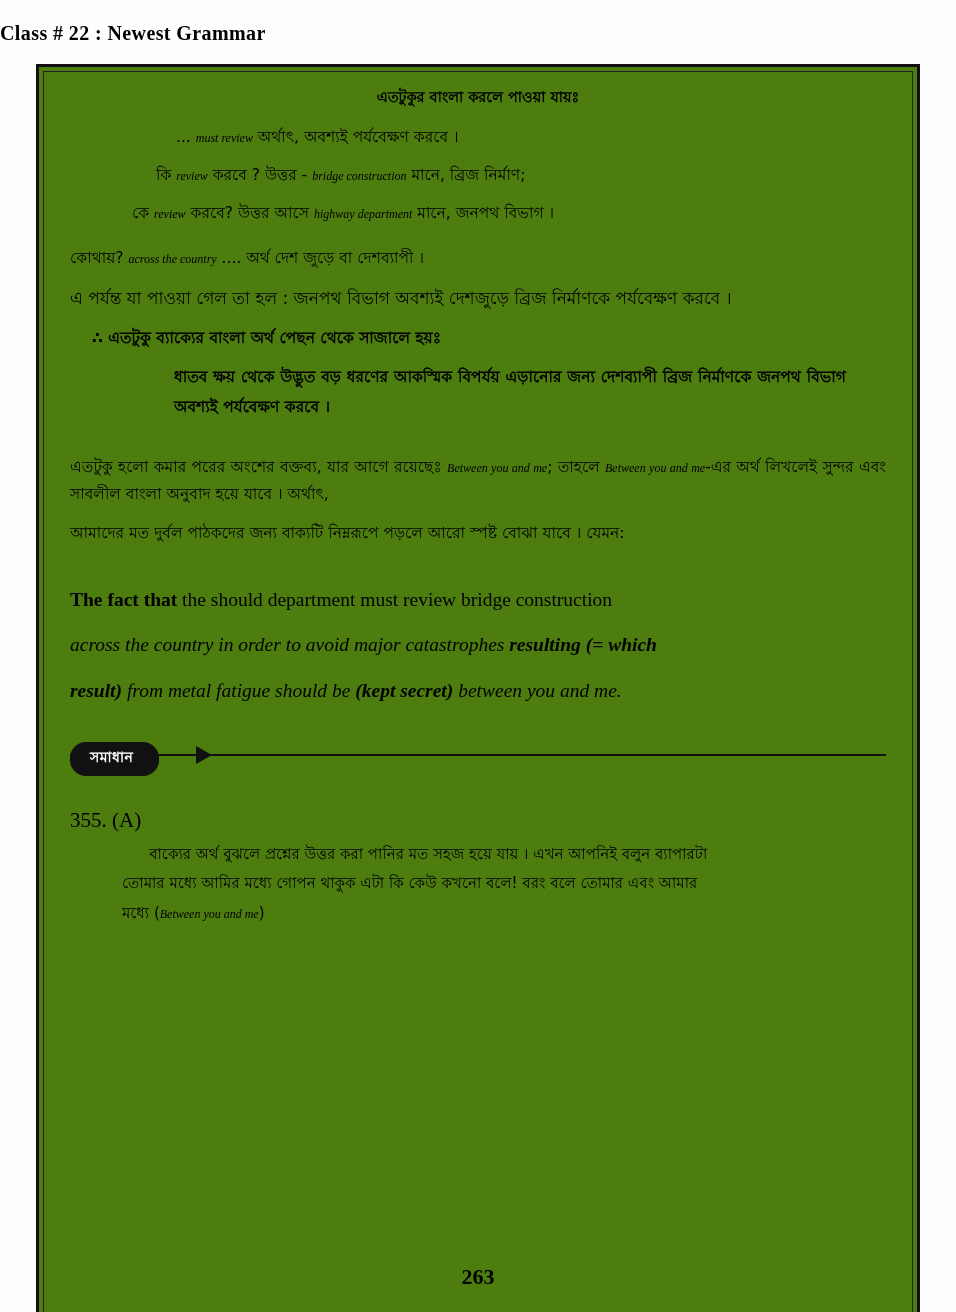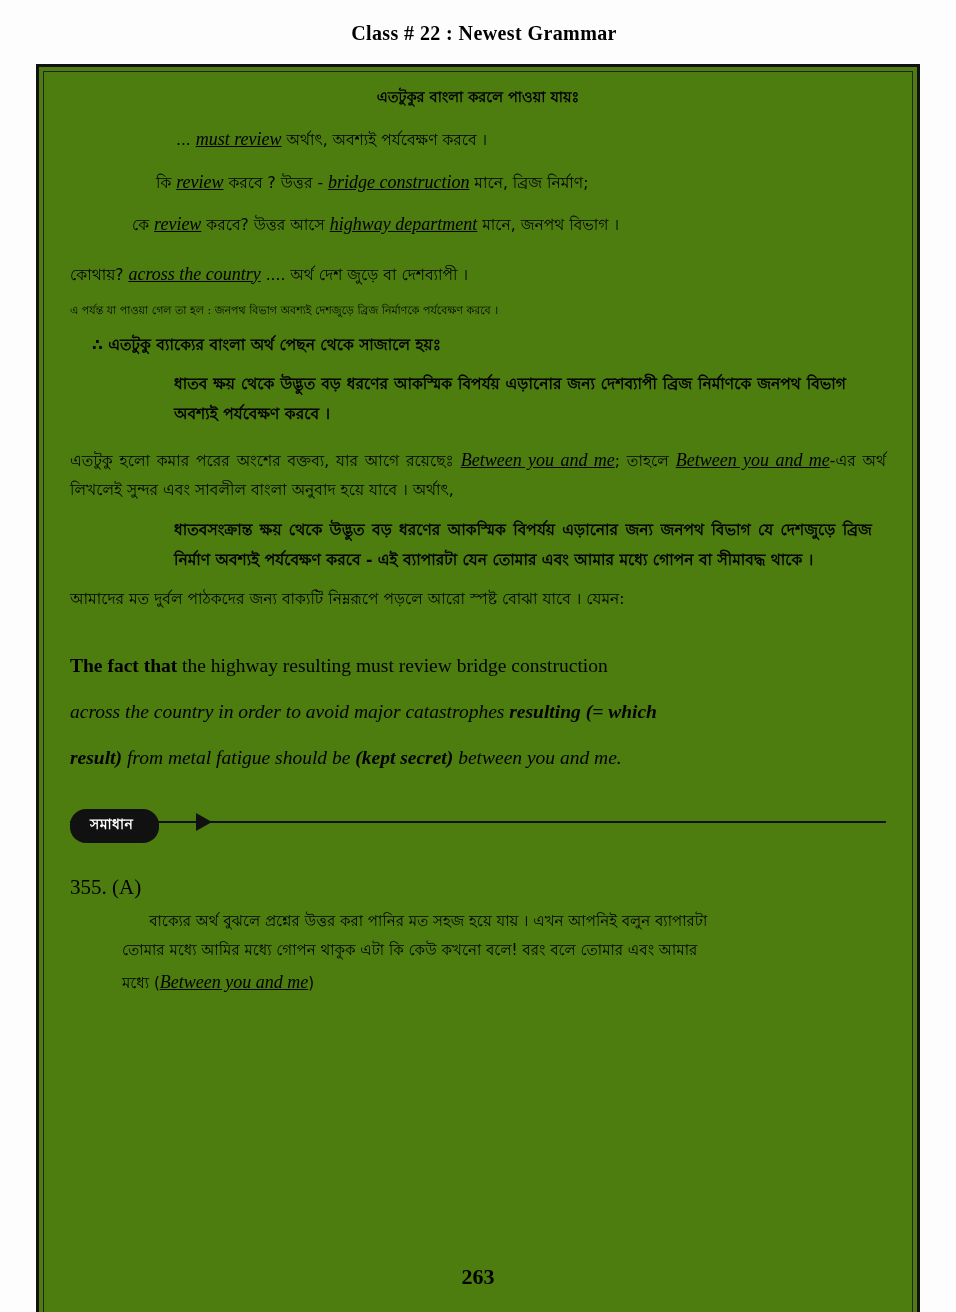--- a/index.html
+++ b/index.html
@@ -16,28 +16,27 @@
     overflow: hidden;
   }
   .page {
     width: 956px;
     height: 1312px;
     position: relative;
     box-sizing: border-box;
     background: #fdfdfd;
   }
   .header-title {
-    text-align: center;
+    text-align: left;
     font-family: "Liberation Serif", serif;
     font-weight: bold;
     font-size: 20px;
     letter-spacing: 0.4px;
     padding-top: 22px;
     padding-bottom: 10px;
-    padding-left: 12px;
   }
   .frame {
     position: absolute;
     left: 36px;
     top: 64px;
     width: 884px;
     height: 1308px;
     border: 3px solid #111;
     box-sizing: border-box;
     background: #4d7c0f;
@@ -71,28 +70,27 @@
   .indent1 { padding-left: 86px; }
   .indent2 { padding-left: 62px; }
   .indent3 { padding-left: 106px; }
   .blk-indent {
     padding-left: 104px;
     padding-right: 40px;
   }
   .en-i {
     font-family: "Liberation Serif", serif;
     font-style: italic;
-    font-size: 18px;
-    text-decoration: underline;
+    font-size: 12px;
   }
   .justify {
     text-align: justify;
   }
   .small-bn {
-    font-size: 11px;
+    font-size: 17px;
   }
   .bold-bn {
     font-weight: 600;
   }
   .english-block {
     margin-top: 30px;
     font-family: "Liberation Serif", serif;
     font-size: 19.5px;
     line-height: 2.35;
   }
@@ -208,31 +206,30 @@
       <div class="p bn" style="margin-top:18px;">
         <span>কোথায়? </span><span class="en-i">across the country</span><span> .... অর্থ দেশ জুড়ে বা দেশব্যাপী ।</span>
       </div>
 
       <div class="p bn small-bn">এ পর্যন্ত যা পাওয়া গেল তা হল : জনপথ বিভাগ অবশ্যই দেশজুড়ে ব্রিজ নির্মাণকে পর্যবেক্ষণ করবে ।</div>
 
       <div class="p bn bold-bn" style="padding-left:22px;margin-top:12px;">∴ এতটুকু ব্যাক্যের বাংলা অর্থ পেছন থেকে সাজালে হয়ঃ</div>
 
       <div class="p bn bold-bn blk-indent justify" style="line-height:1.9;">ধাতব ক্ষয় থেকে উদ্ভুত বড় ধরণের আকস্মিক বিপর্যয় এড়ানোর জন্য দেশব্যাপী ব্রিজ নির্মাণকে জনপথ বিভাগ অবশ্যই পর্যবেক্ষণ করবে ।</div>
 
-      <div class="p bn justify" style="margin-top:16px;">
+      <div class="p bn justify" style="margin-top:32px;">
         <span>এতটুকু হলো কমার পরের অংশের বক্তব্য, যার আগে রয়েছেঃ </span><span class="en-i">Between you and me</span><span>; তাহলে </span><span class="en-i">Between you and me</span><span>-এর অর্থ লিখলেই সুন্দর এবং সাবলীল বাংলা অনুবাদ হয়ে যাবে । অর্থাৎ,</span>
       </div>
 
-      <div class="p bn bold-bn justify" style="padding-left:104px; padding-right:14px; line-height:1.95;">ধাতবসংক্রান্ত ক্ষয় থেকে উদ্ভুত বড় ধরণের আকস্মিক বিপর্যয় এড়ানোর জন্য জনপথ বিভাগ যে দেশজুড়ে ব্রিজ নির্মাণ অবশ্যই পর্যবেক্ষণ করবে - এই ব্যাপারটা যেন তোমার এবং আমার মধ্যে গোপন বা সীমাবদ্ধ থাকে ।</div>
 
       <div class="p bn justify">আমাদের মত দুর্বল পাঠকদের জন্য বাক্যটি নিম্নরূপে পড়লে আরো স্পষ্ট বোঝা যাবে । যেমন:</div>
 
       <div class="english-block">
         <div>
-          <span class="b">The fact that</span><span>  the highway resulting must review bridge construction</span>
+          <span class="b">The fact that</span><span>  the should department must review bridge construction</span>
         </div>
         <div>
           <span class="i">across the country in order to avoid major catastrophes </span><span class="bi">resulting (= which</span>
         </div>
         <div>
           <span class="bi">result)</span><span class="i"> from metal fatigue should be </span><span class="bi">(kept secret)</span><span class="i"> between you and me.</span>
         </div>
       </div>
 
       <div class="solution-bar">

